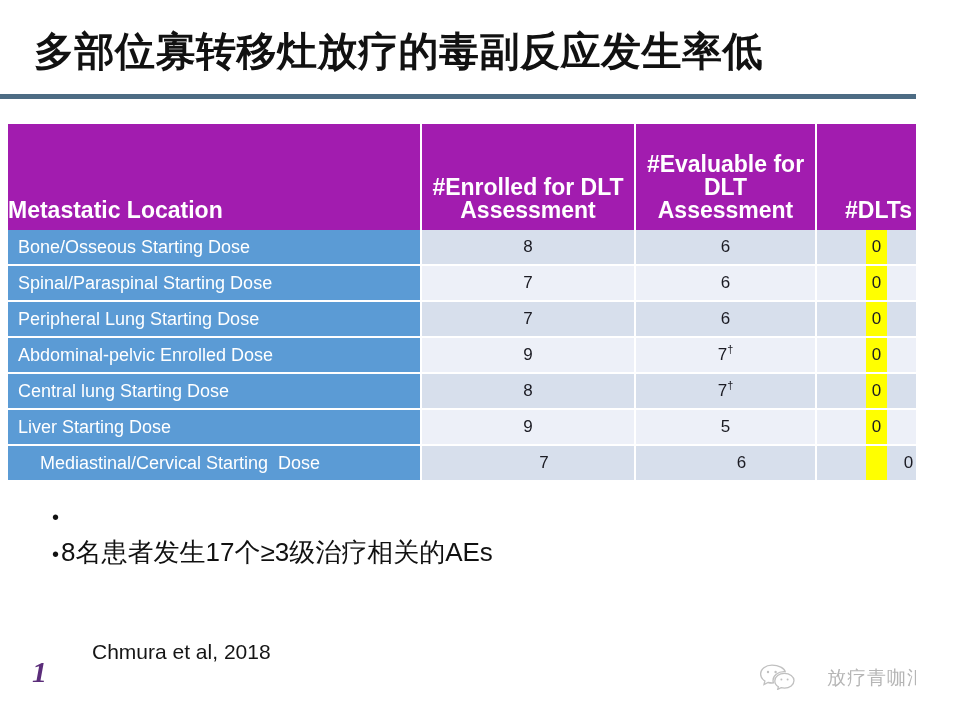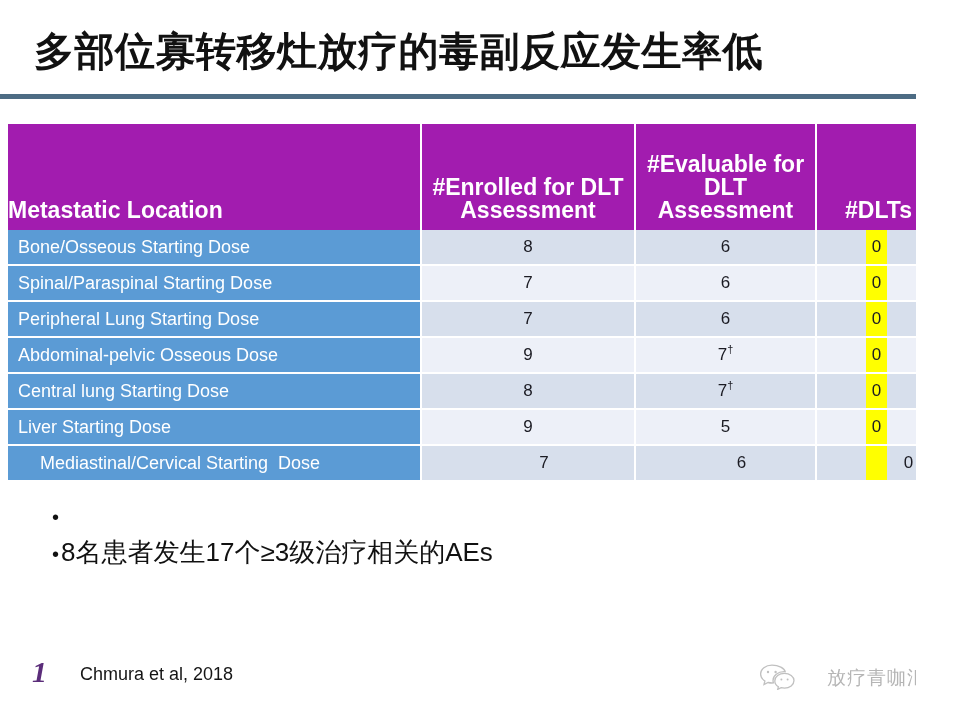--- a/index.html
+++ b/index.html
@@ -146,26 +146,25 @@
     align-items: baseline;
   }
   .bullet .dot {
     font-size: 20px;
     margin-right: 2px;
   }
 
   
   #citation {
     position: absolute;
-    left: 80px;
+    left: 92px;
     top: 640px;
-    font-size: 18px;
+    font-size: 21px;
     color: #151515;
     white-space: nowrap;
-    margin-top: 24px;
   }
   #page-num {
     position: absolute;
     left: 32px;
     top: 655px;
     font-size: 30px;
     font-style: italic;
     font-weight: 700;
     color: #5b2d7a;
     font-family: "Liberation Serif", "DejaVu Serif", serif;
@@ -235,21 +234,21 @@
           <tr class="odd">
             <td class="loc">Peripheral Lung Starting Dose</td>
             <td class="num">7</td>
             <td class="num"><span>6</span></td>
             <td class="num dlt">
               <span class="band"></span>
               <span class="val">0</span>
             </td>
           </tr>
           <tr class="even">
-            <td class="loc">Abdominal-pelvic Osseous Dose</td>
+            <td class="loc">Abdominal-pelvic Enrolled Dose</td>
             <td class="num">9</td>
             <td class="num"><span>7</span><sup class="dag">†</sup></td>
             <td class="num dlt">
               <span class="band"></span>
               <span class="val">0</span>
             </td>
           </tr>
           <tr class="odd">
             <td class="loc">Central lung Starting Dose</td>
             <td class="num">8</td>

